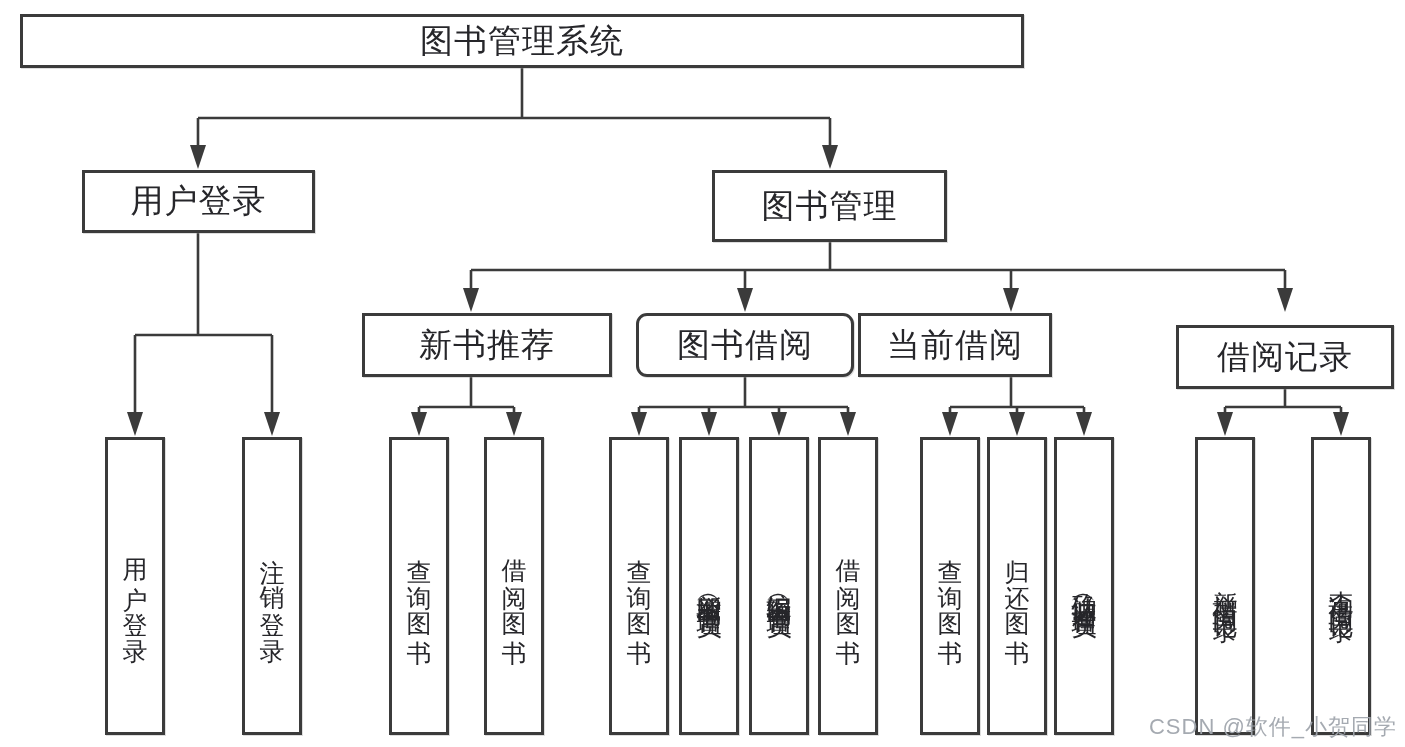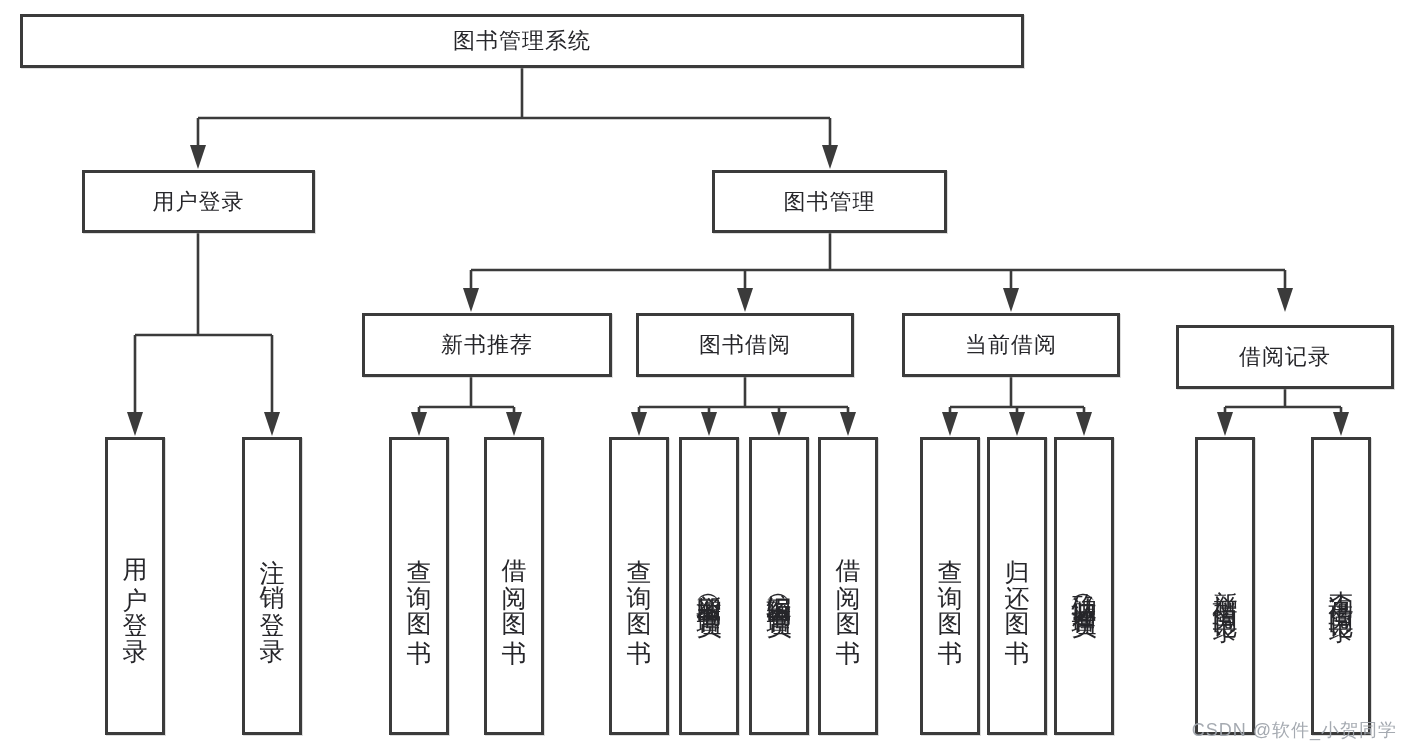--- a/index.html
+++ b/index.html
@@ -23,40 +23,40 @@
     background: #ffffff;
     border: 3px solid #3b3b3b;
     display: flex;
     align-items: center;
     justify-content: center;
     color: #26262a;
     z-index: 2;
     box-shadow: 1px 1px 0 rgba(160,160,160,0.35);
   }
   .hlabel {
-    font-size: 22px;
+    font-size: 33px;
     letter-spacing: 1px;
     white-space: nowrap;
   }
   .vtext {
     writing-mode: vertical-rl;
     font-size: 25px;
     white-space: nowrap;
     line-height: 1;
   }
   .sp4 { letter-spacing: 27px; padding-top: 14px; }
   .sp6 { letter-spacing: 6px;  padding-top: 3px; }
   .sp9 { letter-spacing: 3px;  padding-top: 2px; }
 
   .b-root { left: 20px;  top: 14px;  width: 1004px; height: 54px; }
   .b-l2-0 { left: 82px;  top: 170px; width: 233px;  height: 63px; }
-  .b-l2-1 { left: 712px; top: 170px; width: 235px;  height: 63px; }
+  .b-l2-1 { left: 712px; top: 170px; width: 235px;  height: 72px; }
   .b-l3-0 { left: 362px;  top: 313px; width: 250px; height: 64px; }
-  .b-l3-1 { left: 636px;  top: 313px; width: 218px; height: 64px; }
-  .b-l3-2 { left: 902px;  top: 313px; width: 218px; height: 64px; }
+  .b-l3-1 { left: 636px;  top: 313px; width: 218px; height: 64px; border-radius: 11px; }
+  .b-l3-2 { left: 858px;  top: 313px; width: 194px; height: 64px; }
   .b-l3-3 { left: 1176px; top: 313px; width: 218px; height: 64px; margin-top: 12px; }
 
   .leaf { top: 437px; width: 60px; height: 298px; }
   .lf-0  { left: 105px; }
   .lf-1  { left: 242px; }
   .lf-2  { left: 389px; }
   .lf-3  { left: 484px; }
   .lf-4  { left: 609px; }
   .lf-5  { left: 679px; }
   .lf-6  { left: 749px; }
@@ -65,21 +65,21 @@
   .lf-9  { left: 987px; }
   .lf-10 { left: 1054px; }
   .lf-11 { left: 1195px; }
   .lf-12 { left: 1311px; }
 
   #watermark {
     position: absolute;
     right: 8px;
     bottom: 5px;
     z-index: 3;
-    font-size: 18px;
+    font-size: 22px;
     letter-spacing: 1px;
     color: rgba(160, 165, 173, 0.95);
     white-space: nowrap;
   }
 </style>
 </head>
 <body>
 
 <div id="stage">
 

